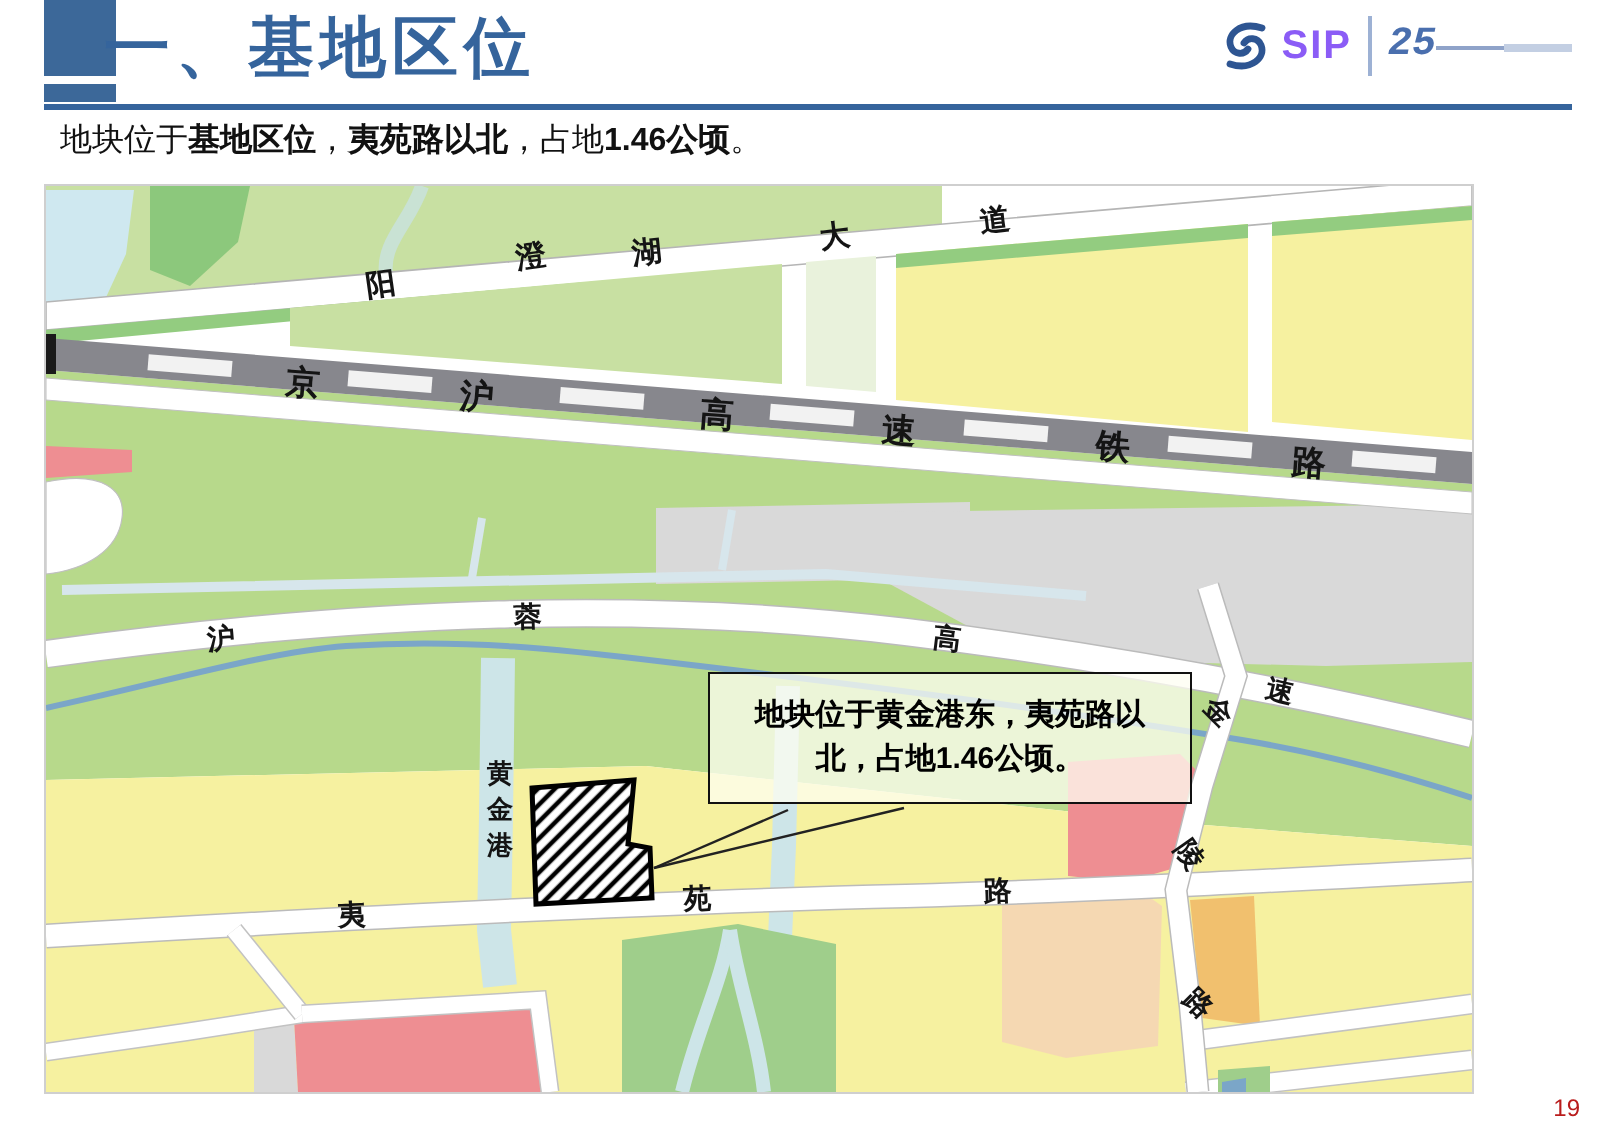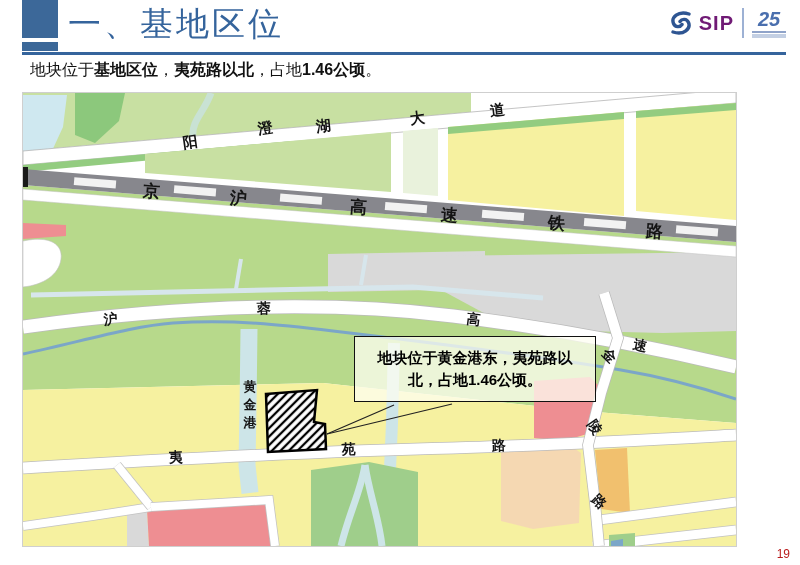--- a/index.html
+++ b/index.html
@@ -5,30 +5,30 @@
   html,body{margin:0;padding:0;}
   body{
     width:800px;height:565px;position:relative;overflow:hidden;
     background:#ffffff;
     font-family:"Liberation Sans", sans-serif;
   }
   
   .hdr-square{position:absolute;left:22px;top:0;width:36px;height:38px;background:#3c6899;}
   .hdr-bar{position:absolute;left:22px;top:42px;width:36px;height:9px;background:#3c6899;}
   .page-title{
-    position:absolute;left:68px;top:2px;
-    font-size:33px;font-weight:normal;color:#35649c;letter-spacing:3px;
+    position:absolute;left:52px;top:2px;
+    font-size:33px;font-weight:bold;color:#35649c;letter-spacing:3px;
     white-space:nowrap;
   }
   .hdr-rule{position:absolute;left:22px;top:52px;width:764px;height:3px;background:#35649c;}
   
   .logo{position:absolute;right:14px;top:8px;display:flex;align-items:center;gap:5px;}
-  .logo .brand{font-size:20px;font-weight:bold;color:#701a75;letter-spacing:1px;}
+  .logo .brand{font-size:20px;font-weight:bold;color:#8b5cf6;letter-spacing:1px;}
   .logo .divider{width:2px;height:30px;background:#9db1d4;margin:0 3px;}
-  .badge25{display:flex;flex-direction:column;align-items:center;line-height:1;}
+  .badge25{display:flex;flex-direction:row;align-items:center;line-height:1;font-family:Liberation Mono, monospace;}
   .badge25 .num{font-size:20px;font-weight:bold;font-style:italic;color:#4a6fae;}
   .badge25 .tiny1{width:34px;height:2px;background:#8fa3c9;margin-top:2px;}
   .badge25 .tiny2{width:34px;height:4px;background:#c3cfe3;margin-top:1px;}
   
   .subtitle{position:absolute;left:30px;top:60px;font-size:16px;color:#111;white-space:nowrap;}
   .subtitle span{font-weight:normal;}
   
   .map-wrap{
     position:absolute;left:22px;top:92px;width:713px;height:453px;
     border:1px solid #cfcfcf;box-sizing:content-box;background:#fff;

